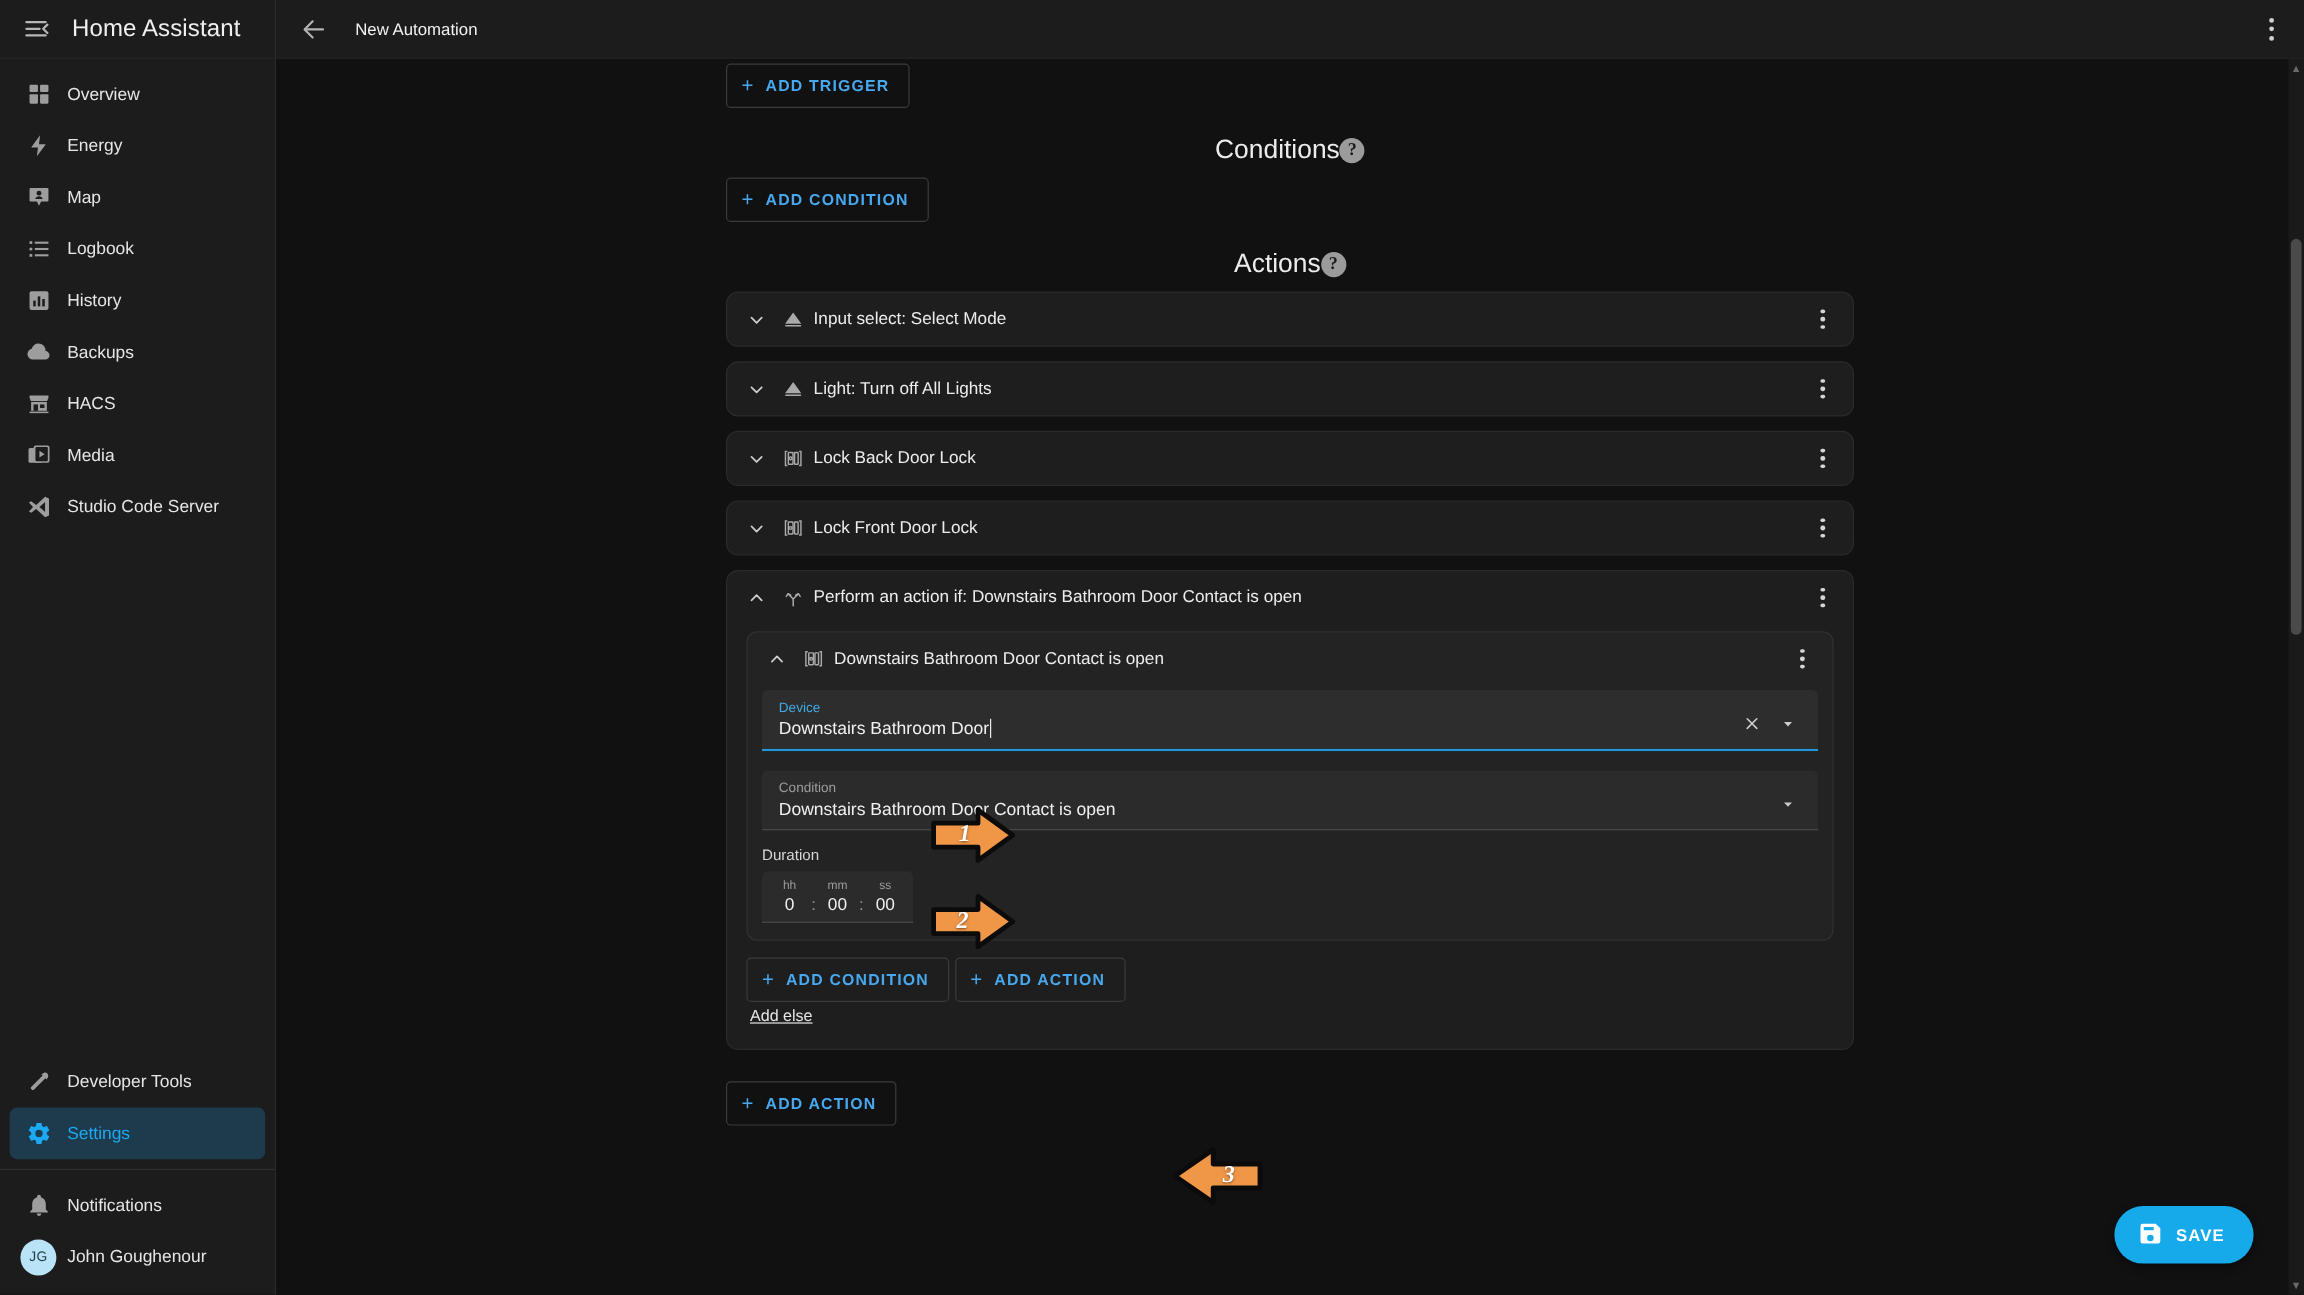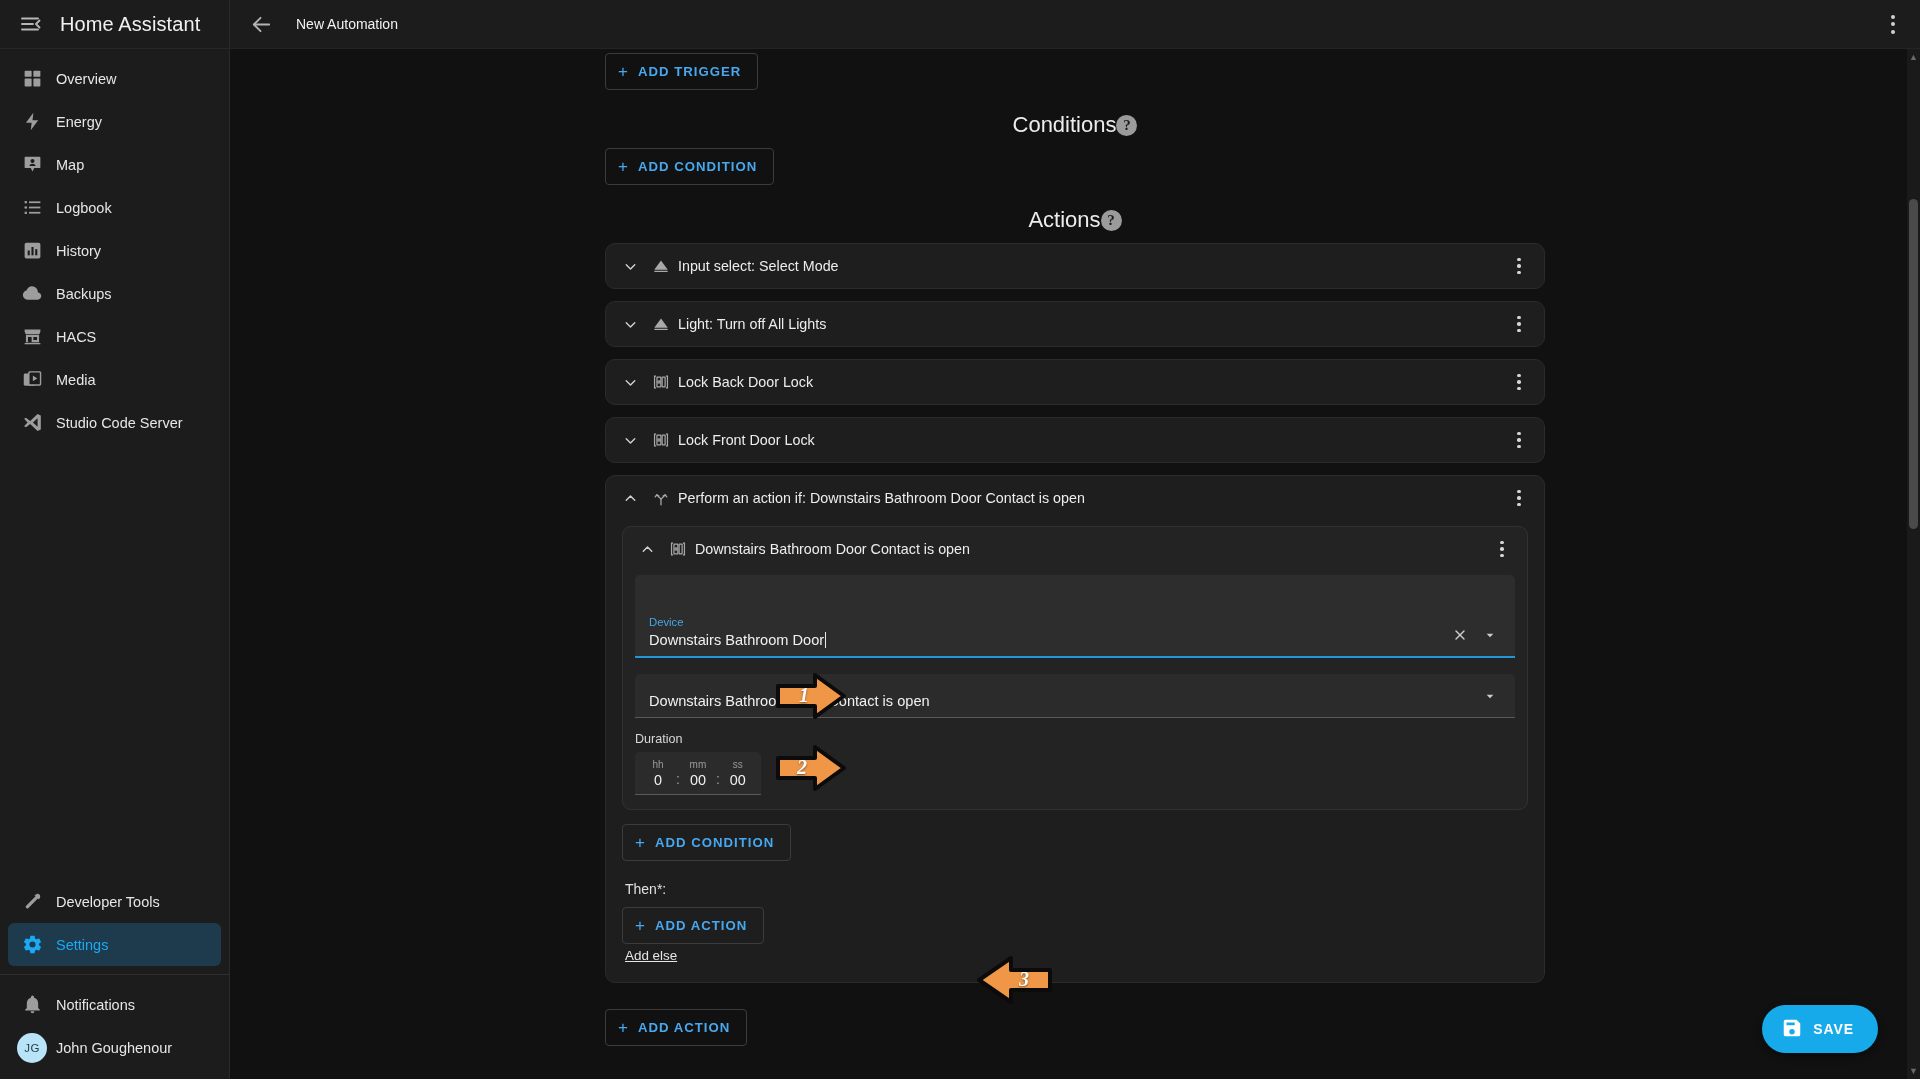--- a/index.html
+++ b/index.html
@@ -132,21 +132,21 @@
 
   
   .field {
     background: #2b2b2b; border-radius: 5px 5px 0 0;
     padding: 9px 12px 7px 14px; position: relative;
     display: flex; align-items: flex-end;
     border-bottom: 1px solid #5a5a5a;
   }
   .field.focused { border-bottom: 2px solid #2196d9; background: #2d2d2d; }
   .field-inner { flex: 1 1 auto; min-width: 0; }
-  .field-label { font-size: 11.3px; color: #9d9d9d; margin-bottom: 3px; display:block;margin-top:32px; }
+  .field-label { font-size: 11.3px; color: #9d9d9d; margin-bottom: 3px; display:block; }
   .field.focused .field-label { color: #43a8e5; }
   .field-value { font-size: 14.6px; color: #f1f1f1; white-space: nowrap; }
   .caret {
     display: inline-block; width: 1px; height: 16px; background: #eaeaea;
     vertical-align: -3px; margin-left: 1px;
   }
   .field-actions { display: flex; align-items: center; gap: 4px; padding-bottom: 1px; }
   .fa-btn { width: 26px; height: 26px; display:flex; align-items:center; justify-content:center; color:#cdcdcd; cursor:pointer; }
 
   .duration-wrap { margin-top: 14px; }
@@ -589,20 +589,21 @@
                             <path d="M7 10l5 5.5 5-5.5z"></path>
                           </svg>
                       </span>
                     </div>
                   </div>
 
                   <div style="height:16px;"></div>
 
                   <div class="field" id="condition-field">
                     <div class="field-inner">
+                      <span class="field-label">Condition</span>
                       <span class="field-value">Downstairs Bathroom Door Contact is open</span>
                     </div>
                     <div class="field-actions">
                       <span class="fa-btn">
                         <svg width="16" height="16" viewBox="0 0 24 24" fill="currentColor">
                             <path d="M7 10l5 5.5 5-5.5z"></path>
                           </svg>
                       </span>
                     </div>
                   </div>
@@ -629,21 +630,20 @@
 
                 </div>
               </div>
 
               
               <button class="txt-btn">
                 <span class="plus">+</span>
                 <span>ADD CONDITION</span>
               </button>
 
-              <div class="sub-label" style="margin-top:20px;">Then*:</div>
 
               <button class="txt-btn" id="then-add-action-button">
                 <span class="plus">+</span>
                 <span>ADD ACTION</span>
               </button>
 
               <div><span class="link-btn">Add else</span></div>
             </div>
           </div>
 

